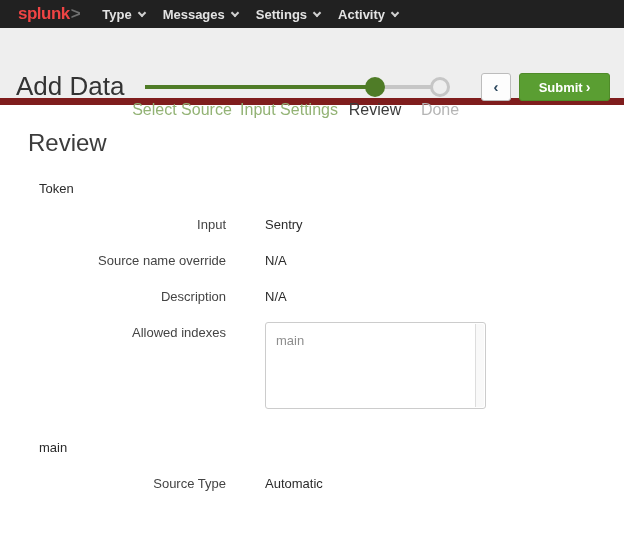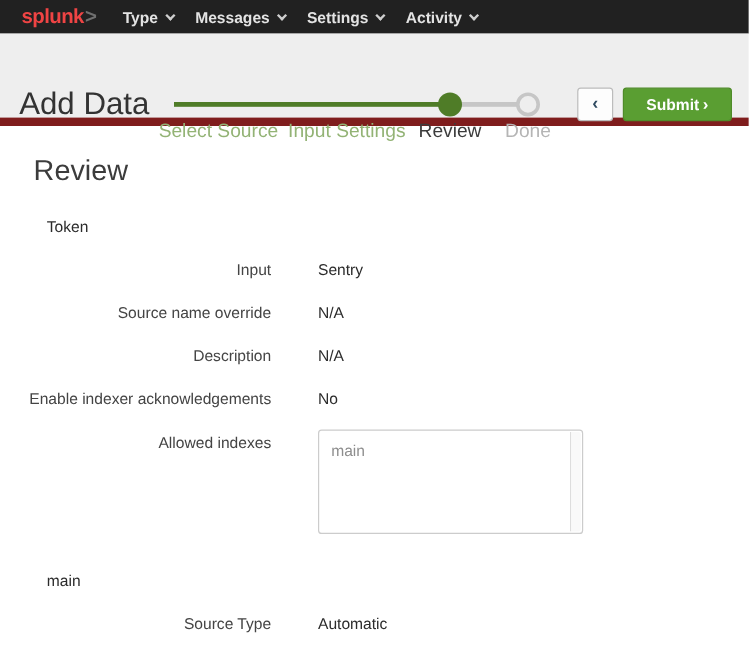--- a/index.html
+++ b/index.html
@@ -173,24 +173,20 @@
     <div class="row">
       <div class="flabel">Source name override</div>
       <div class="fvalue">N/A</div>
     </div>
 
     <div class="row">
       <div class="flabel">Description</div>
       <div class="fvalue">N/A</div>
     </div>
 
-    <div class="row">
-      <div class="flabel">Enable indexer acknowledgements</div>
-      <div class="fvalue">No</div>
-    </div>
 
     <div class="row row-box">
       <div class="flabel">Allowed indexes</div>
       <div class="listbox">
         <span class="listbox-item">main</span>
         <span class="scroll-track"></span>
       </div>
     </div>
 
     <div class="row">

